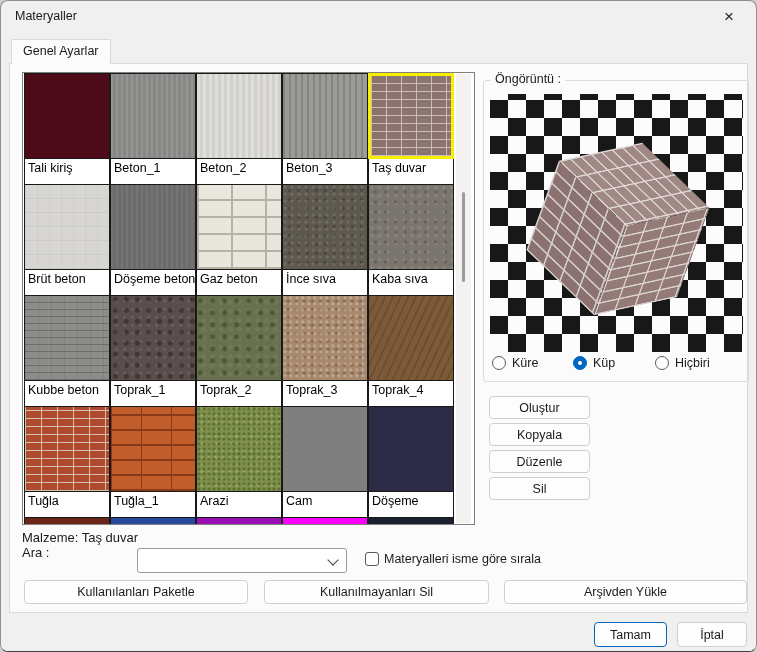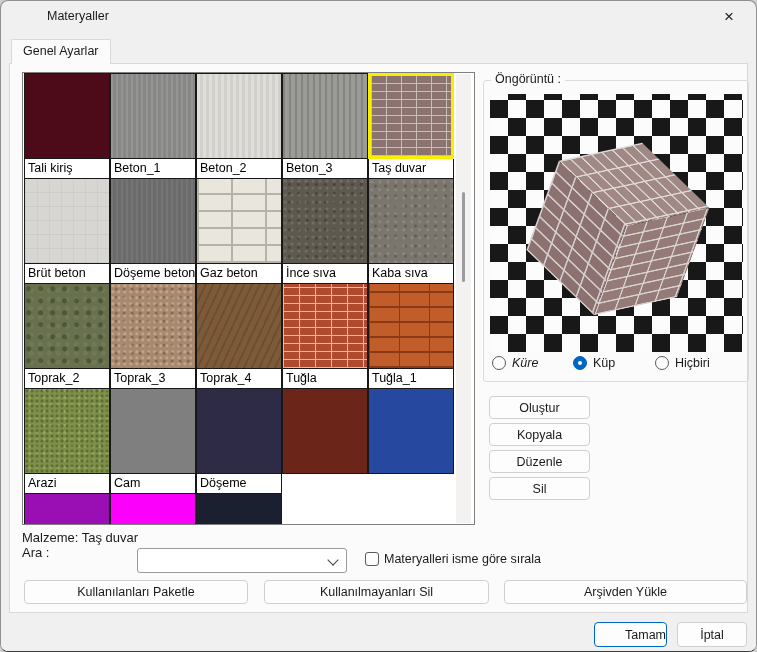--- a/index.html
+++ b/index.html
@@ -1,33 +1,33 @@
 <!DOCTYPE html>
 <html><head>
 <meta charset="utf-8">
 <style>
   html,body{margin:0;padding:0;background:#cfcfcf;font-family:"Liberation Sans",sans-serif;}
   .window{position:relative;width:755px;height:650px;background:#f0f0f0;border:1px solid #8f8f8f;
           border-bottom-color:#3f3f3f;border-radius:8px;overflow:hidden;font-size:12.5px;color:#1a1a1a;}
   
   .titlebar{position:absolute;left:0;top:0;right:0;height:32px;}
-  .title{position:absolute;left:14px;top:8px;font-size:12.5px;margin-left:32px;}
+  .title{position:absolute;left:14px;top:8px;font-size:12.5px;}
   .closebtn{position:absolute;right:8px;top:2px;width:38px;height:28px;text-align:center;line-height:28px;
             font-size:17px;color:#222;cursor:default;border-radius:5px;}
   
   .tab{position:absolute;left:10px;top:38px;height:24px;line-height:23px;padding:0 11px;background:#fbfbfb;
        border:1px solid #d9d9d9;border-bottom:none;border-radius:2px 2px 0 0;z-index:3;}
   .tabpanel{position:absolute;left:8px;top:62px;width:739px;height:550px;background:#fbfbfb;border:1px solid #d9d9d9;z-index:2;box-sizing:border-box;}
   
   .listbox{position:absolute;left:12px;top:8px;width:453px;height:453px;background:#ffffff;border:1px solid #7f7f7f;box-sizing:border-box;overflow:hidden;}
   .grid{position:absolute;left:1px;top:0;width:430px;display:grid;grid-template-columns:repeat(5,86px);}
   .tile{width:86px;}
   .thumb{height:86px;border:1px solid #181818;box-sizing:border-box;}
   .thumb.sel{border:3px solid #f8ee00;}
-  .tlabel{height:19px;line-height:18px;padding-left:3px;background:#ffffff;color:#000;font-size:12.5px;
+  .tlabel{height:25px;line-height:18px;padding-left:3px;background:#ffffff;color:#000;font-size:12.5px;
           border-left:1px solid #181818;border-right:1px solid #181818;box-sizing:border-box;white-space:nowrap;overflow:hidden;}
   .vscroll{position:absolute;right:3px;top:1px;width:15px;height:449px;background:#f3f2f1;}
   .vthumb{position:absolute;left:6px;top:118px;width:3px;height:90px;background:#9c9c9c;border-radius:2px;}
   
   .tx-tali{background:#4d0a18;}
   .tx-beton1{background:repeating-linear-gradient(90deg,rgba(255,255,255,.05) 0 2px,rgba(0,0,0,.06) 2px 5px),#8f8f8d;}
   .tx-beton2{background:repeating-linear-gradient(90deg,rgba(255,255,255,.18) 0 3px,rgba(0,0,0,.03) 3px 6px),#d8d7d2;}
   .tx-beton3{background:repeating-linear-gradient(90deg,rgba(0,0,0,.10) 0 2px,rgba(255,255,255,.08) 2px 6px),#93948e;}
   .tx-tasduvar{background:repeating-linear-gradient(0deg,#cabcb8 0 1px,transparent 1px 8px),
                repeating-linear-gradient(90deg,#cabcb8 0 1px,transparent 1px 15px),#8b7370;}
@@ -77,21 +77,21 @@
   .radios{position:absolute;left:8px;top:272px;width:250px;height:22px;}
   .radio{position:absolute;display:flex;align-items:center;gap:6px;height:20px;}
   .rb{width:14px;height:14px;border:1px solid #5a5a5a;border-radius:50%;background:#fdfdfd;box-sizing:border-box;position:relative;}
   .rb.on{background:#0067c0;border-color:#0067c0;}
   .rb.on::after{content:"";position:absolute;left:4px;top:4px;width:4px;height:4px;border-radius:50%;background:#fff;}
   
   .btn{position:absolute;background:#fdfdfd;border:1px solid #d0d0d0;border-radius:4px;font-family:"Liberation Sans",sans-serif;
        font-size:12.5px;color:#1a1a1a;text-align:center;padding:0;}
   .sidebtn{left:479px;width:101px;height:23px;}
   .bigbtn{top:516px;height:24px;}
-  .btn.primary{border:1.5px solid #0067c0;text-align:right;}
+  .btn.primary{border:1.5px solid #0067c0;}
   
   .mat-label{position:absolute;left:12px;top:466px;font-size:13px;}
   .ara-label{position:absolute;left:12px;top:481px;font-size:13px;}
   .combo{position:absolute;left:127px;top:484px;width:210px;height:25px;background:#fff;border:1px solid #9a9a9a;
          border-radius:3px;box-sizing:border-box;}
   .combo .chev{position:absolute;right:9px;top:7px;width:7px;height:7px;border-right:1.5px solid #444;
                border-bottom:1.5px solid #444;transform:rotate(45deg);}
   .combo-value{position:absolute;left:6px;top:4px;}
   .checkrow{position:absolute;left:355px;top:488px;display:flex;align-items:center;gap:5px;justify-content:flex-end;}
   .checkbox{width:14px;height:14px;border:1px solid #5a5a5a;border-radius:3px;background:#fdfdfd;box-sizing:border-box;}
@@ -150,20 +150,28 @@
           </div>
           <div class="tile">
             <div class="thumb tx-ince"></div>
             <div class="tlabel">İnce sıva</div>
           </div>
           <div class="tile">
             <div class="thumb tx-kaba"></div>
             <div class="tlabel">Kaba sıva</div>
           </div>
           <div class="tile">
+            <div class="thumb tx-kubbe"></div>
+            <div class="tlabel">Kubbe beton</div>
+          </div>
+          <div class="tile">
+            <div class="thumb tx-toprak1"></div>
+            <div class="tlabel">Toprak_1</div>
+          </div>
+          <div class="tile">
             <div class="thumb tx-toprak2"></div>
             <div class="tlabel">Toprak_2</div>
           </div>
           <div class="tile">
             <div class="thumb tx-toprak3"></div>
             <div class="tlabel">Toprak_3</div>
           </div>
           <div class="tile">
             <div class="thumb tx-toprak4"></div>
             <div class="tlabel">Toprak_4</div>
@@ -214,21 +222,21 @@
       <div class="preview">
         <div class="cube-anchor">
           <div class="cube">
             <div class="face f-top"></div>
             <div class="face f-front"></div>
             <div class="face f-right"></div>
           </div>
         </div>
       </div>
       <div class="radios" id="shape-radios">
-          <label class="radio" style="left: 0px; font-style: italic;">
+          <label class="radio" style="left: 0px;">
             <span class="rb"></span>
             <span>Küre</span>
           </label>
           <label class="radio" style="left: 81px; align-items: center;">
             <span class="rb on"></span>
             <span>Küp</span>
           </label>
           <label class="radio" style="left: 163px; justify-content: flex-end;">
             <span class="rb"></span>
             <span>Hiçbiri</span>

